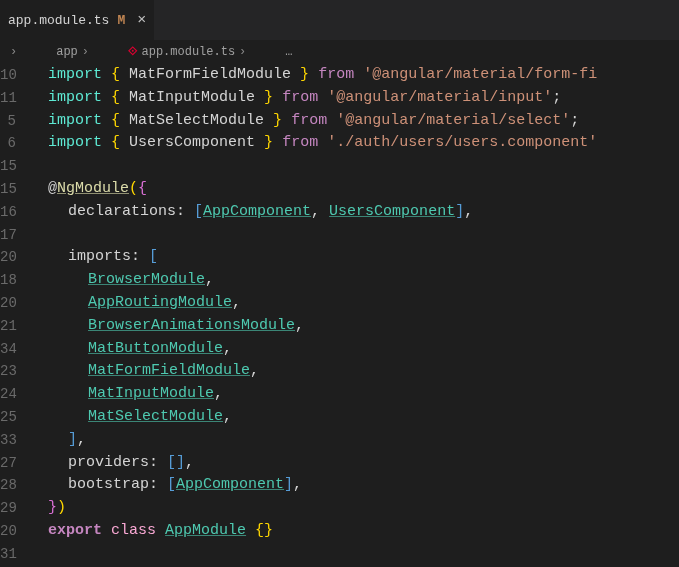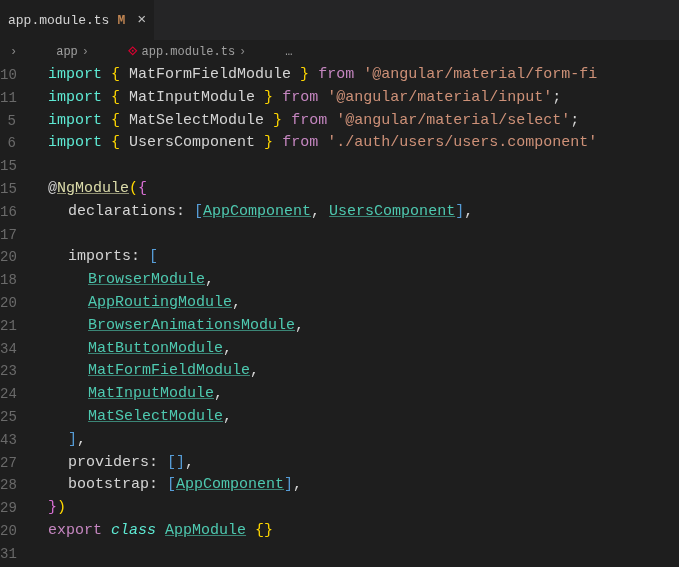--- a/index.html
+++ b/index.html
@@ -127,22 +127,22 @@
       height: 22.8px;
       line-height: 22.8px;
     }
     
     .gutter-line {
       font-size: 14px;
     }
     
     .kw-import { color: #5eead4; }
     .kw-from { color: #c586c0; text-align: right; }
-    .kw-export { color: #c586c0; }
-    .kw-class { color: #5eead4; font-style: italic; }
+    .kw-export { color: #c586c0; font-weight: bold; }
+    .kw-class { color: #f9a8d4; }
     .brace-yellow2 { color: #ffd700; }
     .brace-pink { color: #da70d6; }
     .brace-blue { color: #569cd6; }
     .string { color: #ce9178; }
     .class-name { color: #4ec9b0; text-decoration: underline; text-decoration-color: rgba(78,201,176,0.6); }
     .class-name-plain { color: #d4d4d4; }
     .decorator { color: #dcdcaa; text-decoration: underline; text-decoration-color: rgba(220,220,170,0.6); margin-top: 28px; }
     .at-sign { color: #d4d4d4; }
     .punct { color: #d4d4d4; }
     .prop-key { color: #d4d4d4; }
@@ -190,21 +190,21 @@
       <div class="gutter-line">16</div>
       <div class="gutter-line">17</div>
       <div class="gutter-line">20</div>
       <div class="gutter-line">18</div>
       <div class="gutter-line">20</div>
       <div class="gutter-line">21</div>
       <div class="gutter-line">34</div>
       <div class="gutter-line">23</div>
       <div class="gutter-line">24</div>
       <div class="gutter-line">25</div>
-      <div class="gutter-line">43</div>
+      <div class="gutter-line">33</div>
       <div class="gutter-line">27</div>
       <div class="gutter-line">28</div>
       <div class="gutter-line">29</div>
       <div class="gutter-line">20</div>
       <div class="gutter-line">31</div>
     </div>
   <div class="code-content" id="code"><div class="code-line ind1"><span class="kw-import">import</span><span class="punct"> </span><span class="brace-yellow2">{</span><span class="punct"> </span><span class="class-name-plain">MatFormFieldModule</span><span class="punct"> </span><span class="brace-yellow2">}</span><span class="punct"> </span><span class="kw-from">from</span><span class="punct"> </span><span class="string">'@angular/material/form-fi</span></div><div class="code-line ind1"><span class="kw-import">import</span><span class="punct"> </span><span class="brace-yellow2">{</span><span class="punct"> </span><span class="class-name-plain">MatInputModule</span><span class="punct"> </span><span class="brace-yellow2">}</span><span class="punct"> </span><span class="kw-from">from</span><span class="punct"> </span><span class="string">'@angular/material/input'</span><span class="punct">;</span></div><div class="code-line ind1"><span class="kw-import">import</span><span class="punct"> </span><span class="brace-yellow2">{</span><span class="punct"> </span><span class="class-name-plain">MatSelectModule</span><span class="punct"> </span><span class="brace-yellow2">}</span><span class="punct"> </span><span class="kw-from">from</span><span class="punct"> </span><span class="string">'@angular/material/select'</span><span class="punct">;</span></div><div class="code-line ind1"><span class="kw-import">import</span><span class="punct"> </span><span class="brace-yellow2">{</span><span class="punct"> </span><span class="class-name-plain">UsersComponent</span><span class="punct"> </span><span class="brace-yellow2">}</span><span class="punct"> </span><span class="kw-from">from</span><span class="punct"> </span><span class="string">'./auth/users/users.component'</span></div><div class="code-line">&nbsp;</div><div class="code-line ind1"><span class="at-sign">@</span><span class="decorator">NgModule</span><span class="brace-yellow2">(</span><span class="brace-pink">{</span></div><div class="code-line ind2"><span class="prop-key">declarations</span><span class="punct">: </span><span class="brace-blue">[</span><span class="class-name">AppComponent</span><span class="punct">, </span><span class="class-name">UsersComponent</span><span class="brace-blue">]</span><span class="punct">,</span></div><div class="code-line">&nbsp;</div><div class="code-line ind2"><span class="prop-key">imports</span><span class="punct">: </span><span class="brace-blue">[</span></div><div class="code-line ind3"><span class="class-name">BrowserModule</span><span class="punct">,</span></div><div class="code-line ind3"><span class="class-name">AppRoutingModule</span><span class="punct">,</span></div><div class="code-line ind3"><span class="class-name">BrowserAnimationsModule</span><span class="punct">,</span></div><div class="code-line ind3"><span class="class-name">MatButtonModule</span><span class="punct">,</span></div><div class="code-line ind3"><span class="class-name">MatFormFieldModule</span><span class="punct">,</span></div><div class="code-line ind3"><span class="class-name">MatInputModule</span><span class="punct">,</span></div><div class="code-line ind3"><span class="class-name">MatSelectModule</span><span class="punct">,</span></div><div class="code-line ind2"><span class="brace-blue">]</span><span class="punct">,</span></div><div class="code-line ind2"><span class="prop-key">providers</span><span class="punct">: </span><span class="brace-blue">[</span><span class="brace-blue">]</span><span class="punct">,</span></div><div class="code-line ind2"><span class="prop-key">bootstrap</span><span class="punct">: </span><span class="brace-blue">[</span><span class="class-name">AppComponent</span><span class="brace-blue">]</span><span class="punct">,</span></div><div class="code-line ind1"><span class="brace-pink">}</span><span class="brace-yellow2">)</span></div><div class="code-line ind1"><span class="kw-export">export</span><span class="punct"> </span><span class="kw-class">class</span><span class="punct"> </span><span class="class-name">AppModule</span><span class="punct"> </span><span class="brace-yellow2">{</span><span class="brace-yellow2">}</span></div><div class="code-line">&nbsp;</div></div>
 </div>
 
 </body></html>

